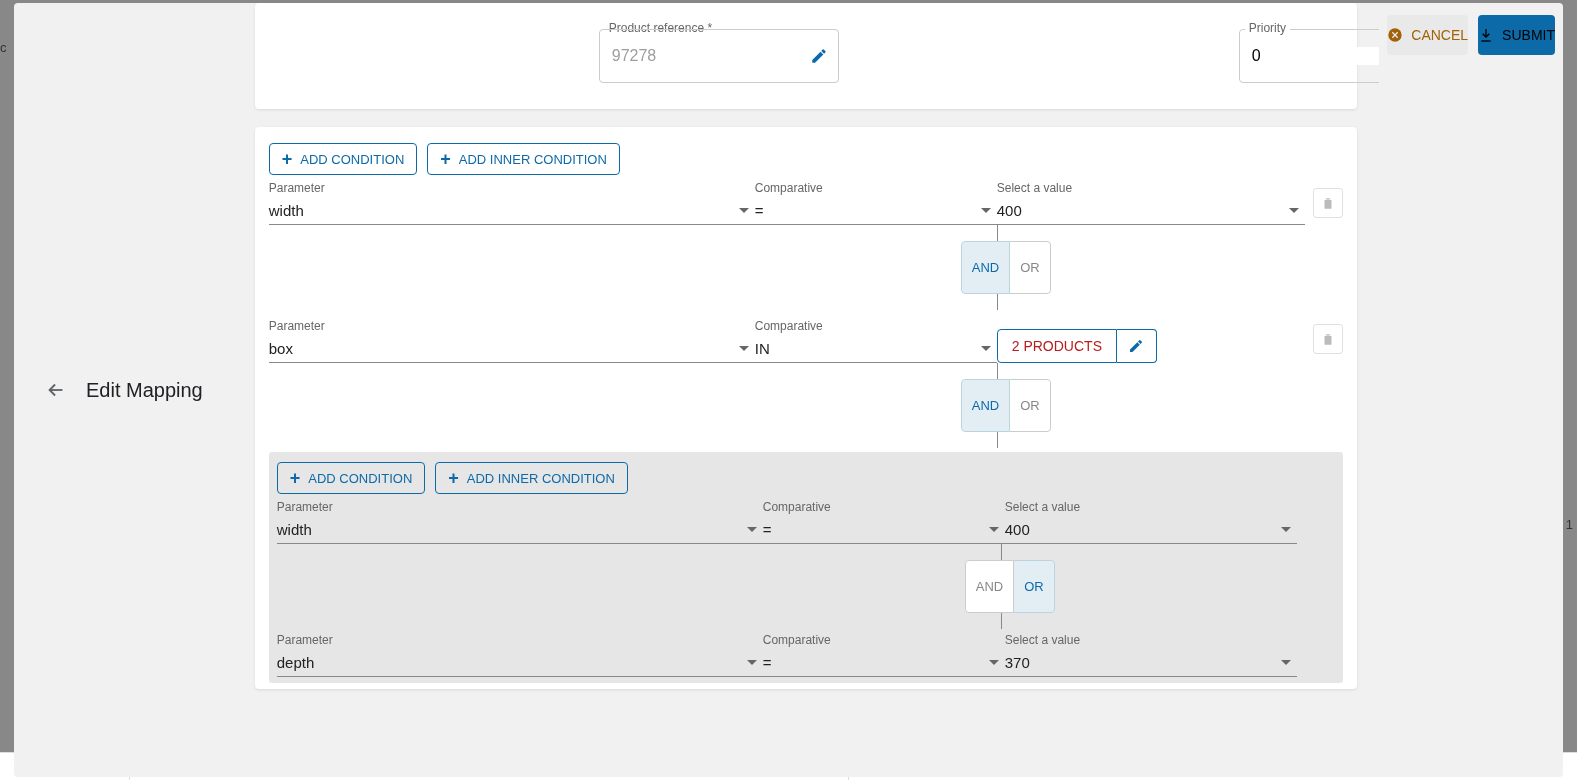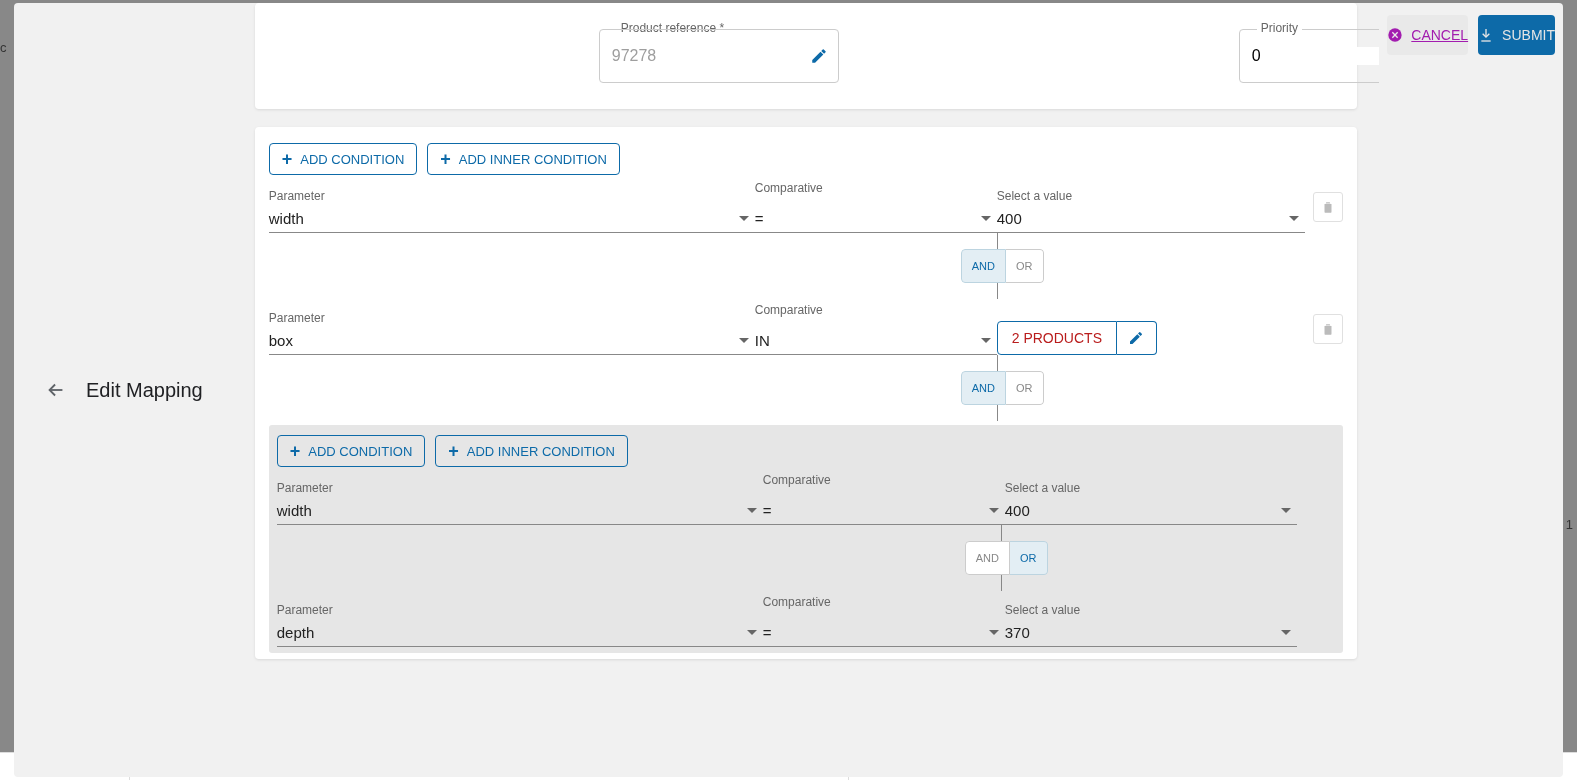--- a/index.html
+++ b/index.html
@@ -54,21 +54,21 @@
     gap: 60px;
     padding: 10px 0;
   }
   .field-wrap {
     position: relative;
     margin-left: 330px;
   }
   .field-wrap2 { position: relative; margin-left: 340px; }
   .float-label {
     position: absolute;
-    top: -8px; left: 18px;
+    top: -8px; left: 6px;
     background: #fff;
     padding: 0 4px;
     font-size: 12px;
     color: #666;
   }
   .outlined-input {
     border: 1px solid #ccc;
     border-radius: 4px;
     height: 54px;
     width: 240px;
@@ -120,21 +120,21 @@
     align-items: flex-end;
     gap: 0;
     margin-top: 4px;
   }
   .cond-cell {
     display: flex;
     flex-direction: column;
     position: relative;
   }
   .cond-cell.param { width: 486px; }
-  .cond-cell.comp { width: 242px; gap: 8px; }
+  .cond-cell.comp { width: 242px; }
   .cond-cell.val { flex: 1; }
   .small-label {
     font-size: 12px;
     color: #666;
     margin-bottom: 2px;
   }
   .underline-sel {
     border: none;
     border-bottom: 1px solid #888;
     background: transparent;
@@ -171,22 +171,22 @@
     margin: 0;
   }
   .vline { width: 1px; height: 16px; background: #888; }
   .toggle-group {
     display: flex;
     border-radius: 4px;
     overflow: hidden;
   }
   .toggle-btn {
     border: 1px solid #ccc;
-    padding: 10px 10px;
-    font-size: 11px;
+    padding: 18px 10px;
+    font-size: 13px;
     background: #fff;
     color: #888;
     cursor: pointer;
     min-width: 38px;
     text-align: left;
   }
   .toggle-btn.active {
     background: #e3eef4;
     color: #0d6aa8;
     border-color: #bcd4e0;
@@ -239,22 +239,22 @@
     border-radius: 4px;
     display: flex;
     align-items: center;
     justify-content: center;
     gap: 8px;
     font-size: 14px;
     font-weight: 500;
     cursor: pointer;
     border: none;
   }
-  .cancel-btn { background: #e9e9e9; color: #a21caf; text-decoration: underline; }
-  .submit-btn { background: #0d6aa8; color: #e5e5e5; }
+  .cancel-btn { background: #e9e9e9; color: #a16207; }
+  .submit-btn { background: #0d6aa8; color: #000000; }
 
   .bg-row {
     position: absolute;
     bottom: 0; left: 0; right: 0;
     height: 28px;
     background: #fff;
     border-top: 1px solid #ddd;
     display: flex;
     font-size: 13px;
     color: #777;

